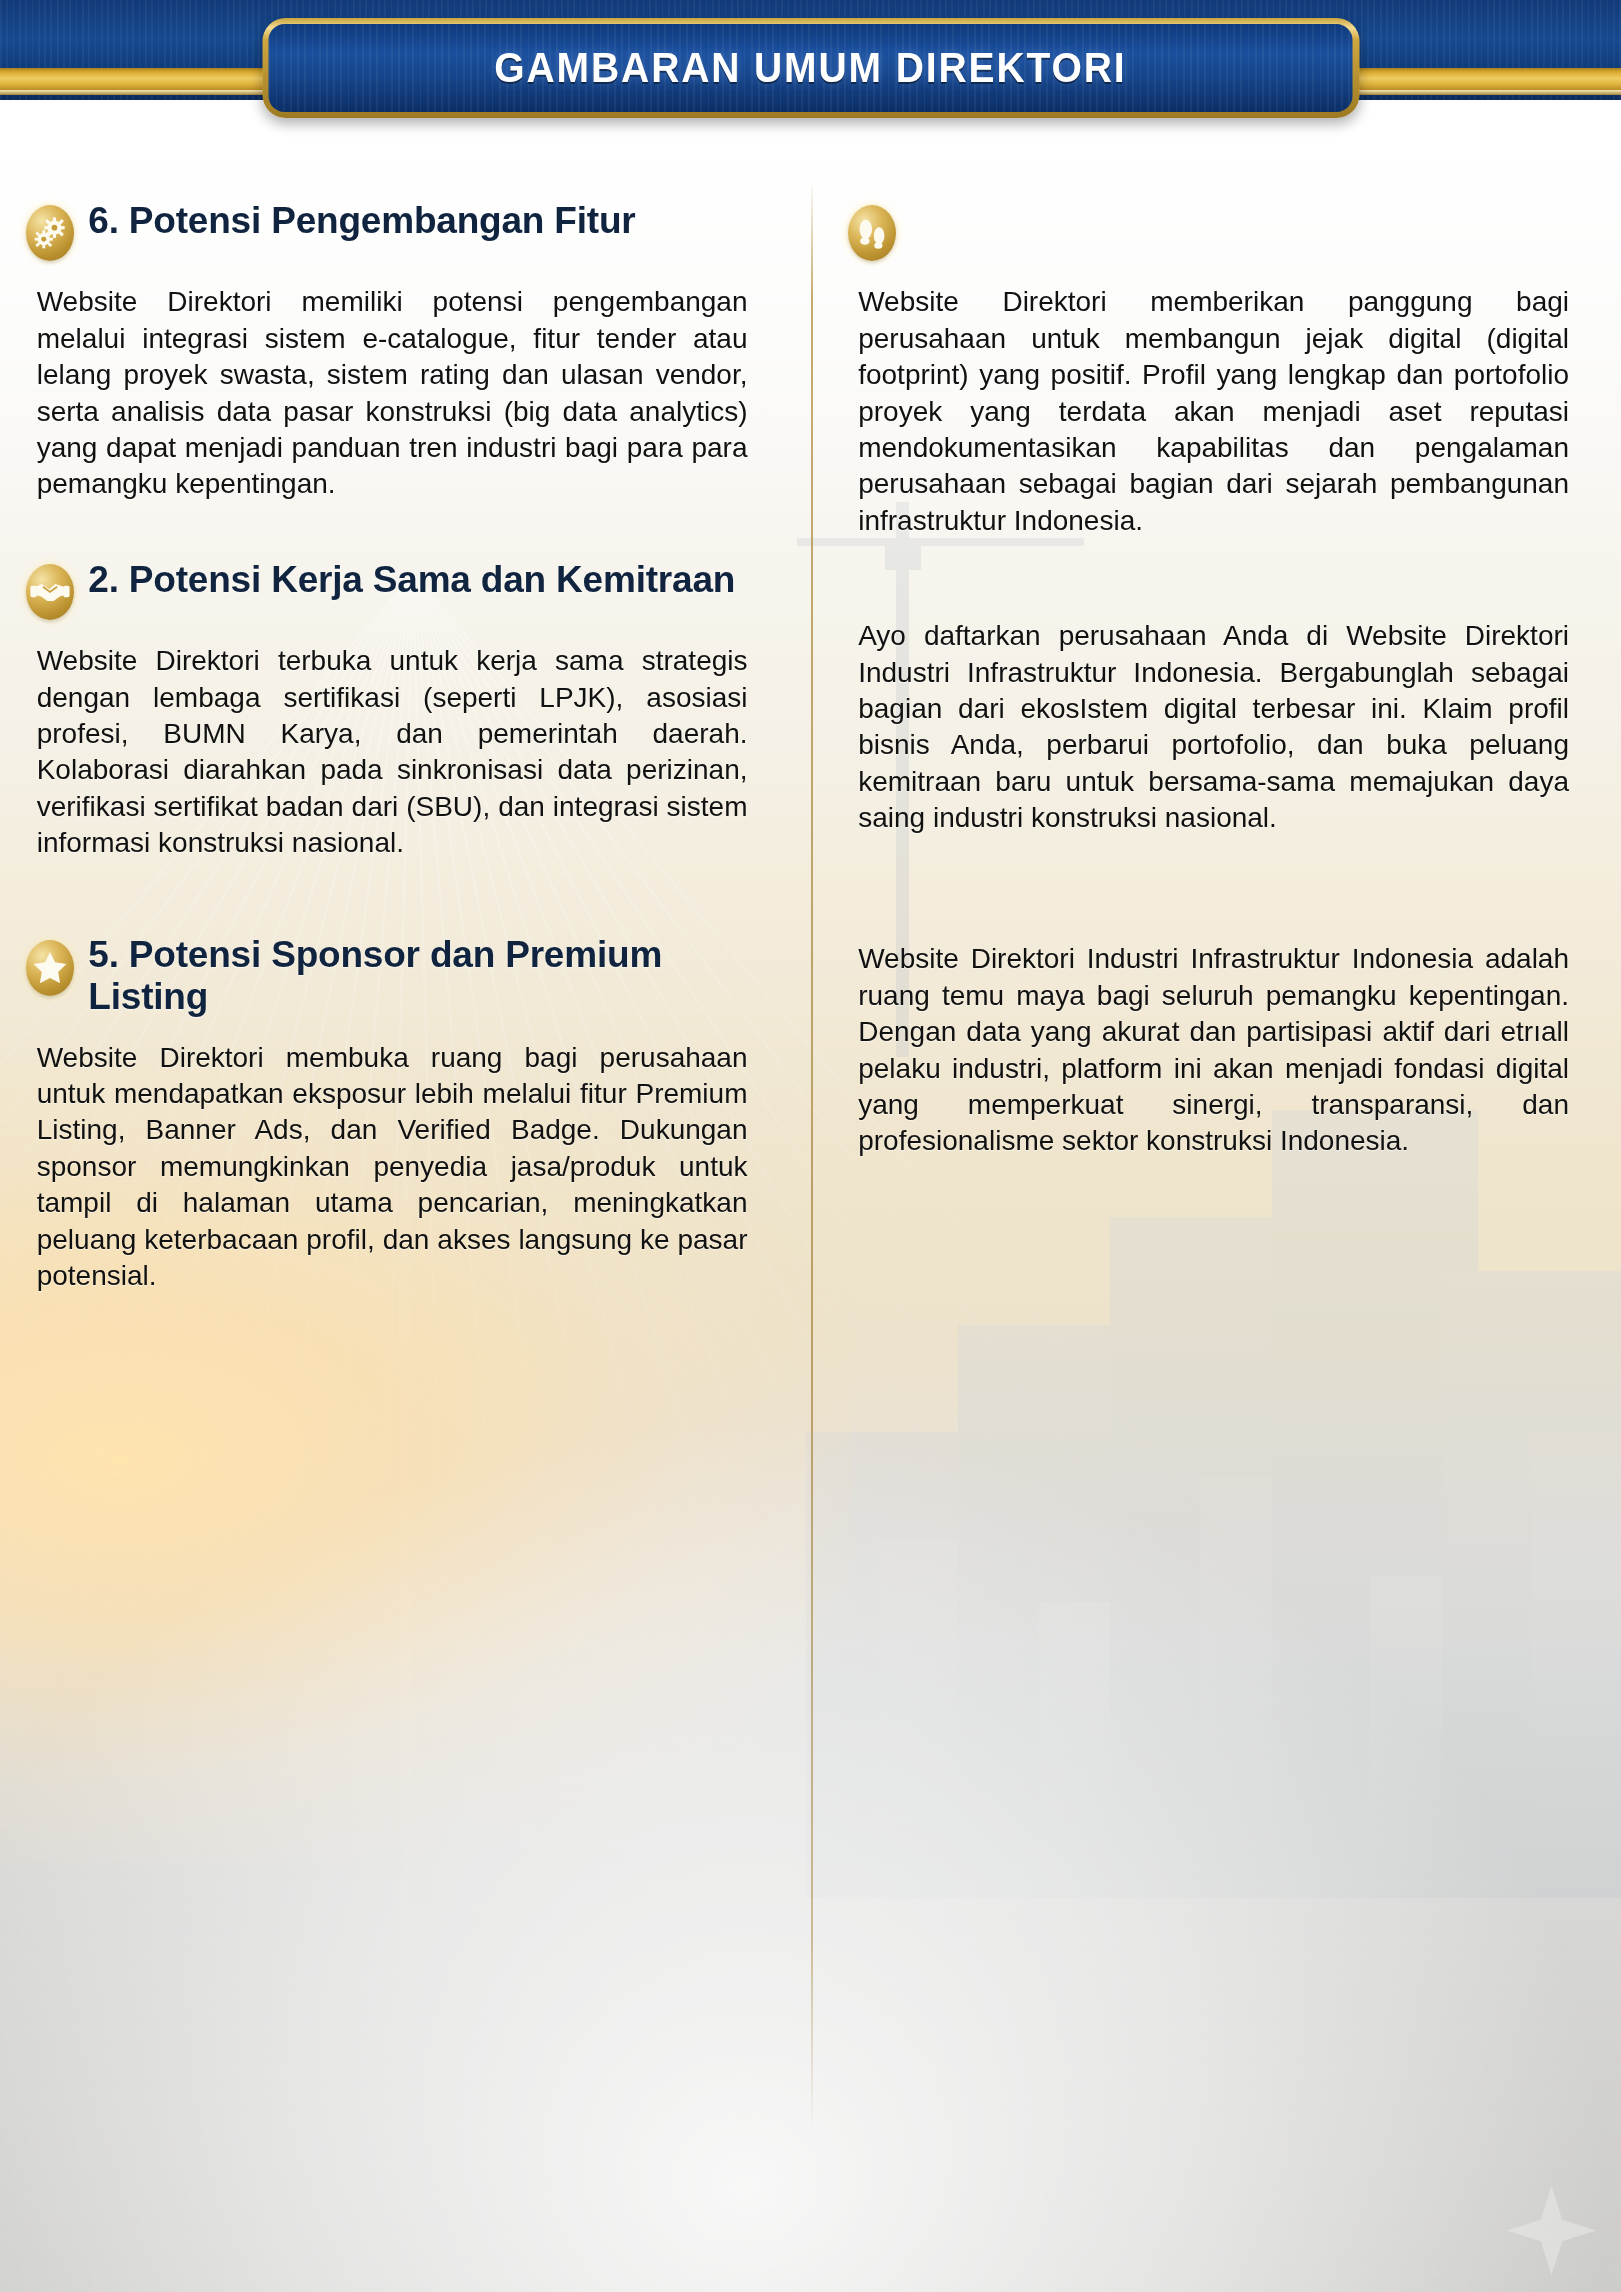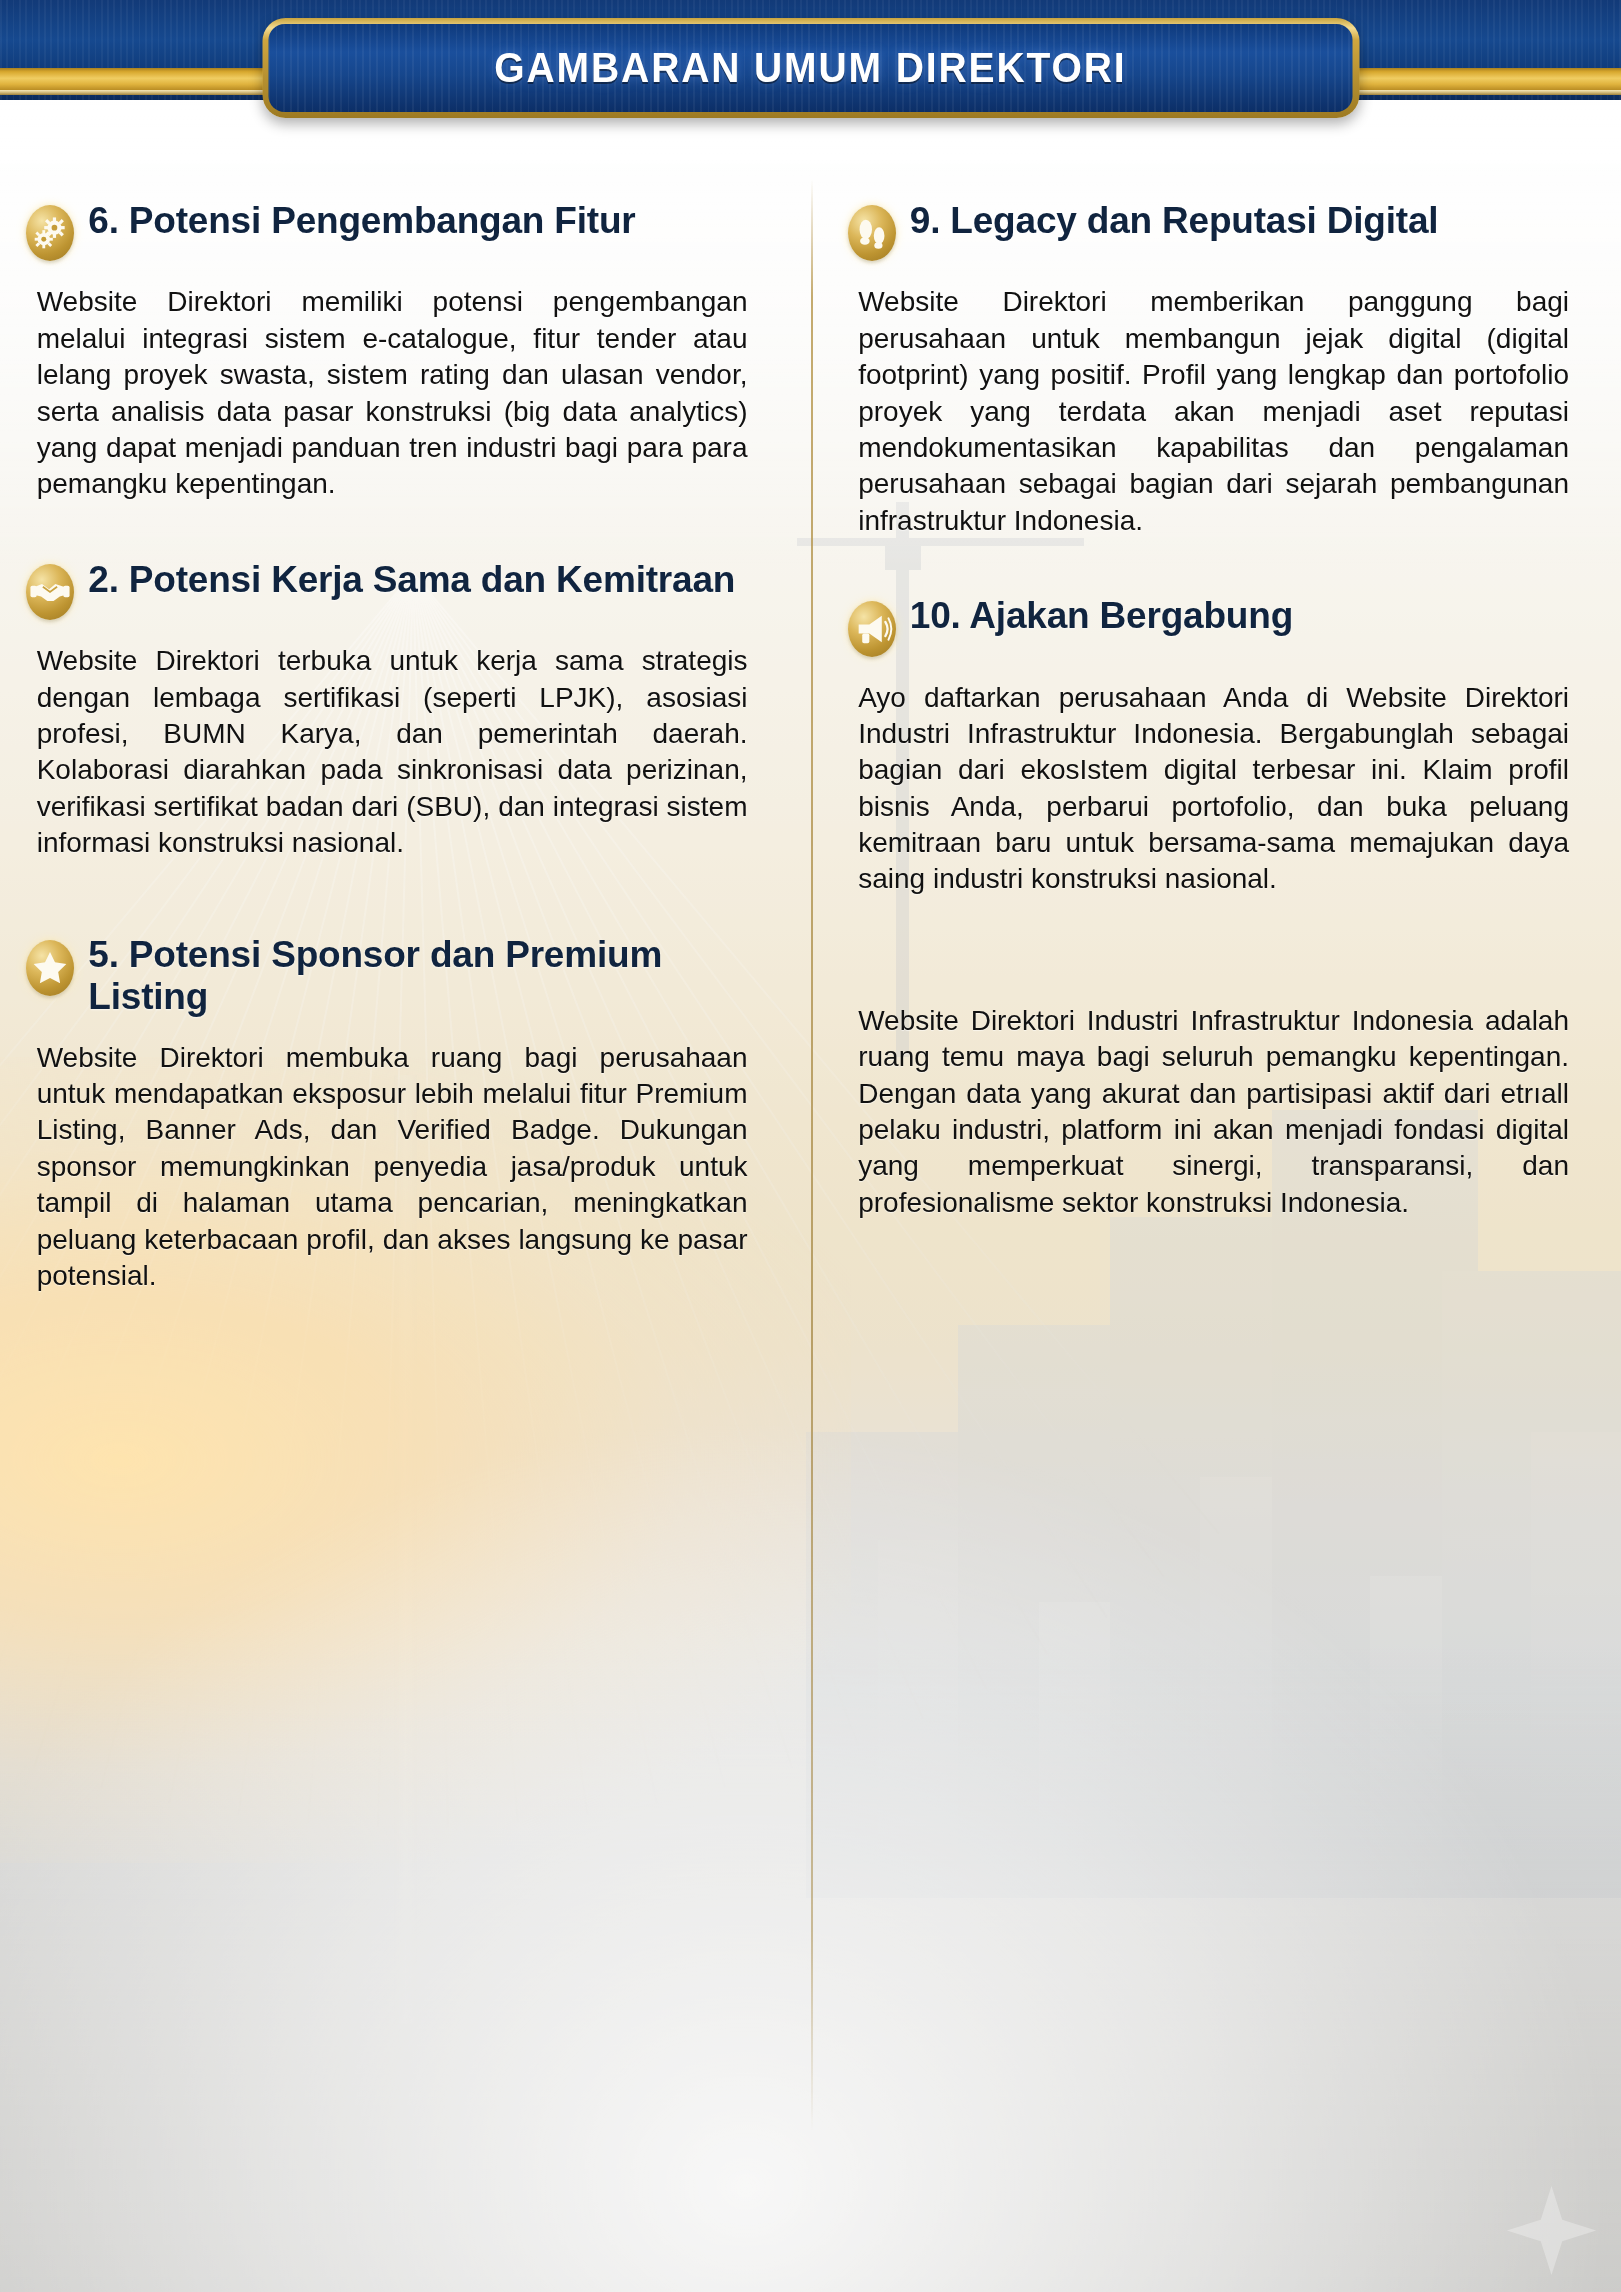--- a/index.html
+++ b/index.html
@@ -257,42 +257,27 @@
             <div class="disc"></div>
             <svg viewBox="0 0 54 62">
                 <g fill="#fdfaf0">
               <ellipse cx="20" cy="27" rx="7" ry="11"></ellipse>
               <ellipse cx="19" cy="40" rx="5.4" ry="4.2"></ellipse>
               <ellipse cx="35" cy="34" rx="6" ry="9.5"></ellipse>
               <ellipse cx="34.2" cy="45" rx="4.6" ry="3.6"></ellipse>
             </g>
               </svg>
           </div>
-          <h2 class="sec-title">9. Legacy dan Reputasi Digital</h2>
         </div>
         <p class="sec-body">Website Direktori memberikan panggung bagi perusahaan untuk membangun jejak digital (digital footprint) yang positif. Profil yang lengkap dan portofolio proyek yang terdata akan menjadi aset reputasi mendokumentasikan kapabilitas dan pengalaman perusahaan sebagai bagian dari sejarah pembangunan infrastruktur Indonesia.</p>
       </div>
 
       <div class="gap-r1"></div>
 
       <div class="section">
-        <div class="sec-head">
-          <div class="badge">
-            <div class="disc"></div>
-            <svg viewBox="0 0 54 62">
-                <g fill="#fdfaf0">
-              <path d="M12 26 L24 26 L38 16 L38 46 L24 36 L12 36 Z"></path>
-              <rect x="16" y="36" width="8" height="11" rx="2"></rect>
-              <path d="M42 23 Q47 31 42 39" stroke="#fdfaf0" stroke-width="2.6" fill="none" stroke-linecap="round"></path>
-              <path d="M45.5 19 Q52 31 45.5 43" stroke="#fdfaf0" stroke-width="2.2" fill="none" stroke-linecap="round"></path>
-            </g>
-              </svg>
-          </div>
-          <h2 class="sec-title">10. Ajakan Bergabung</h2>
-        </div>
         <p class="sec-body">Ayo daftarkan perusahaan Anda di Website Direktori Industri Infrastruktur Indonesia. Bergabunglah sebagai bagian dari ekosIstem digital terbesar ini. Klaim profil bisnis Anda, perbarui portofolio, dan buka peluang kemitraan baru untuk bersama-sama memajukan daya saing industri konstruksi nasional.</p>
       </div>
 
       <div class="gap-r2"></div>
 
       <div class="section">
         <p class="sec-body">Website Direktori Industri Infrastruktur Indonesia adalah ruang temu maya bagi seluruh pemangku kepentingan. Dengan data yang akurat dan partisipasi aktif dari etrıall pelaku industri, platform ini akan menjadi fondasi digital yang memperkuat sinergi, transparansi, dan profesionalisme sektor konstruksi Indonesia.</p>
       </div>
 
     </div>

